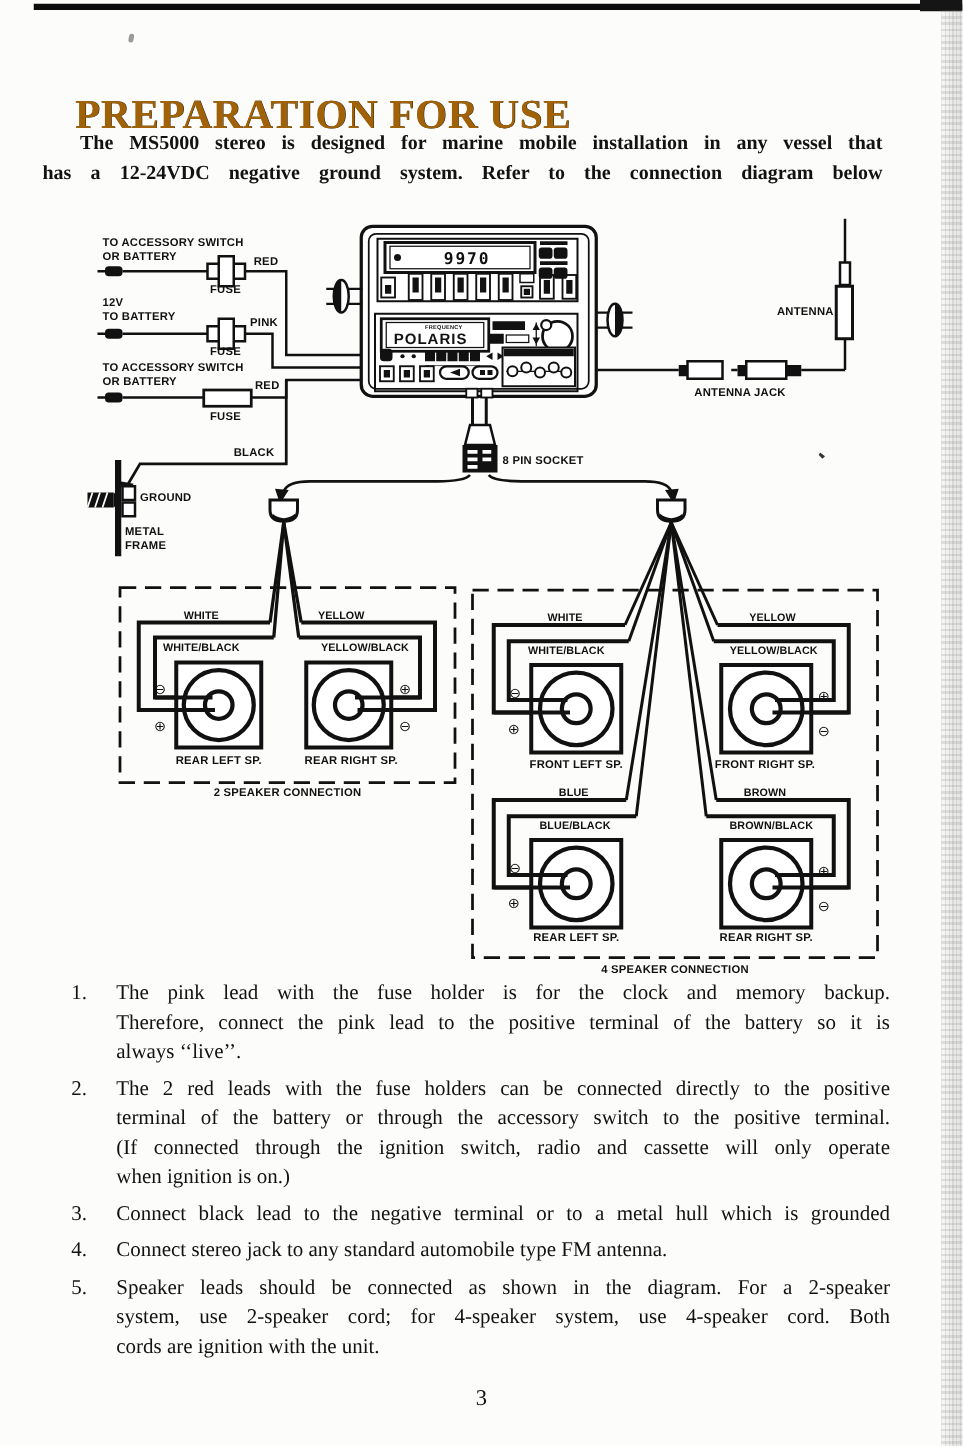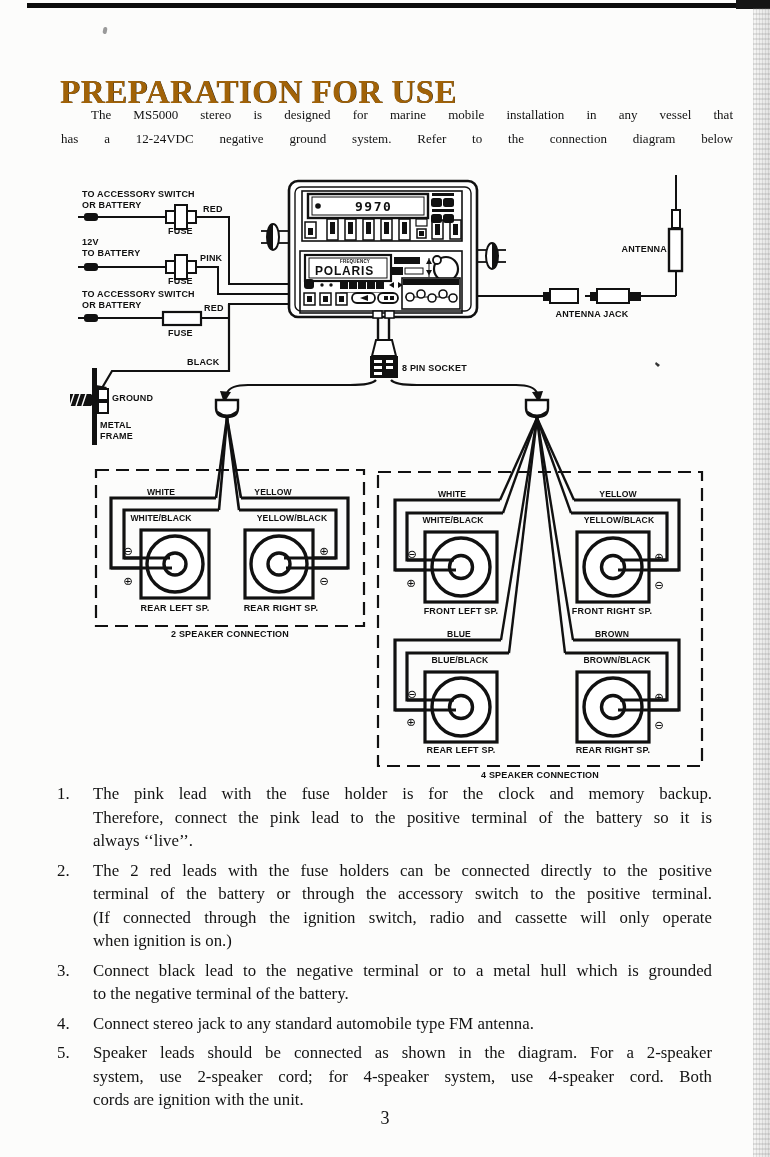--- a/index.html
+++ b/index.html
@@ -9,21 +9,21 @@
   .scan-topbar-corner{position:absolute;right:0;top:0;width:34px;height:9px;background:#151515;}
   .scan-right-streak{position:absolute;top:8px;bottom:0;right:0;width:17px;opacity:.85;
      background:
        repeating-linear-gradient(180deg, rgba(110,110,110,.20) 0 2px, rgba(255,255,255,0) 2px 5px),
        repeating-linear-gradient(90deg, rgba(95,95,95,.16) 0 1px, rgba(255,255,255,0) 1px 3px),
        linear-gradient(90deg, rgba(140,140,140,.05), rgba(105,105,105,.20));}
   .scan-smudge{position:absolute;left:103px;top:27px;width:4px;height:7px;border-radius:2px;
        background:#9a9a9a;transform:rotate(12deg);}
   .page-title{position:absolute;left:60px;top:52px;font-size:33px;font-weight:bold;
        letter-spacing:.5px;color:#a16207;text-shadow:.4px .4px 0 #222;}
-  .intro{position:absolute;left:61px;top:103px;width:672px;font-size:13px;line-height:23.5px;}
+  .intro{position:absolute;left:34px;top:103px;width:672px;font-size:16px;line-height:23.5px;font-weight:bold;}
   .intro .ln, .item .ln{text-align:justify;text-align-last:justify;}
   .intro .ln.last, .item .ln.last{text-align-last:left;}
   .intro .ln.first{text-indent:30px;}
   .diagram-wrap{position:absolute;left:0;top:175px;width:618px;height:610px;}
   .instructions{position:absolute;left:57px;top:782px;width:655px;font-size:16.8px;line-height:23.5px;}
   .item{display:flex;margin-bottom:6px;}
   .item .num{width:36px;flex:0 0 36px;}
   .item .body{flex:1;}
   .pageno{position:absolute;left:0;top:1108px;width:770px;text-align:center;font-size:18px;}
   svg text{font-family:"Liberation Sans", sans-serif;font-weight:bold;fill:#101010;}
@@ -403,21 +403,20 @@
       <div class="ln">The 2 red leads with the fuse holders can be connected directly to the positive</div>
       <div class="ln">terminal of the battery or through the accessory switch to the positive terminal.</div>
       <div class="ln">(If connected through the ignition switch, radio and cassette will only operate</div>
       <div class="ln last">when ignition is on.)</div>
     </span>
   </div>
   <div class="item">
     <span class="num">3.</span>
     <span class="body">
       <div class="ln">Connect black lead to the negative terminal or to a metal hull which is grounded</div>
-      <div class="ln last">to the negative terminal of the battery.</div>
     </span>
   </div>
   <div class="item">
     <span class="num">4.</span>
     <span class="body">
       <div class="ln last">Connect stereo jack to any standard automobile type FM antenna.</div>
     </span>
   </div>
   <div class="item">
     <span class="num">5.</span>

